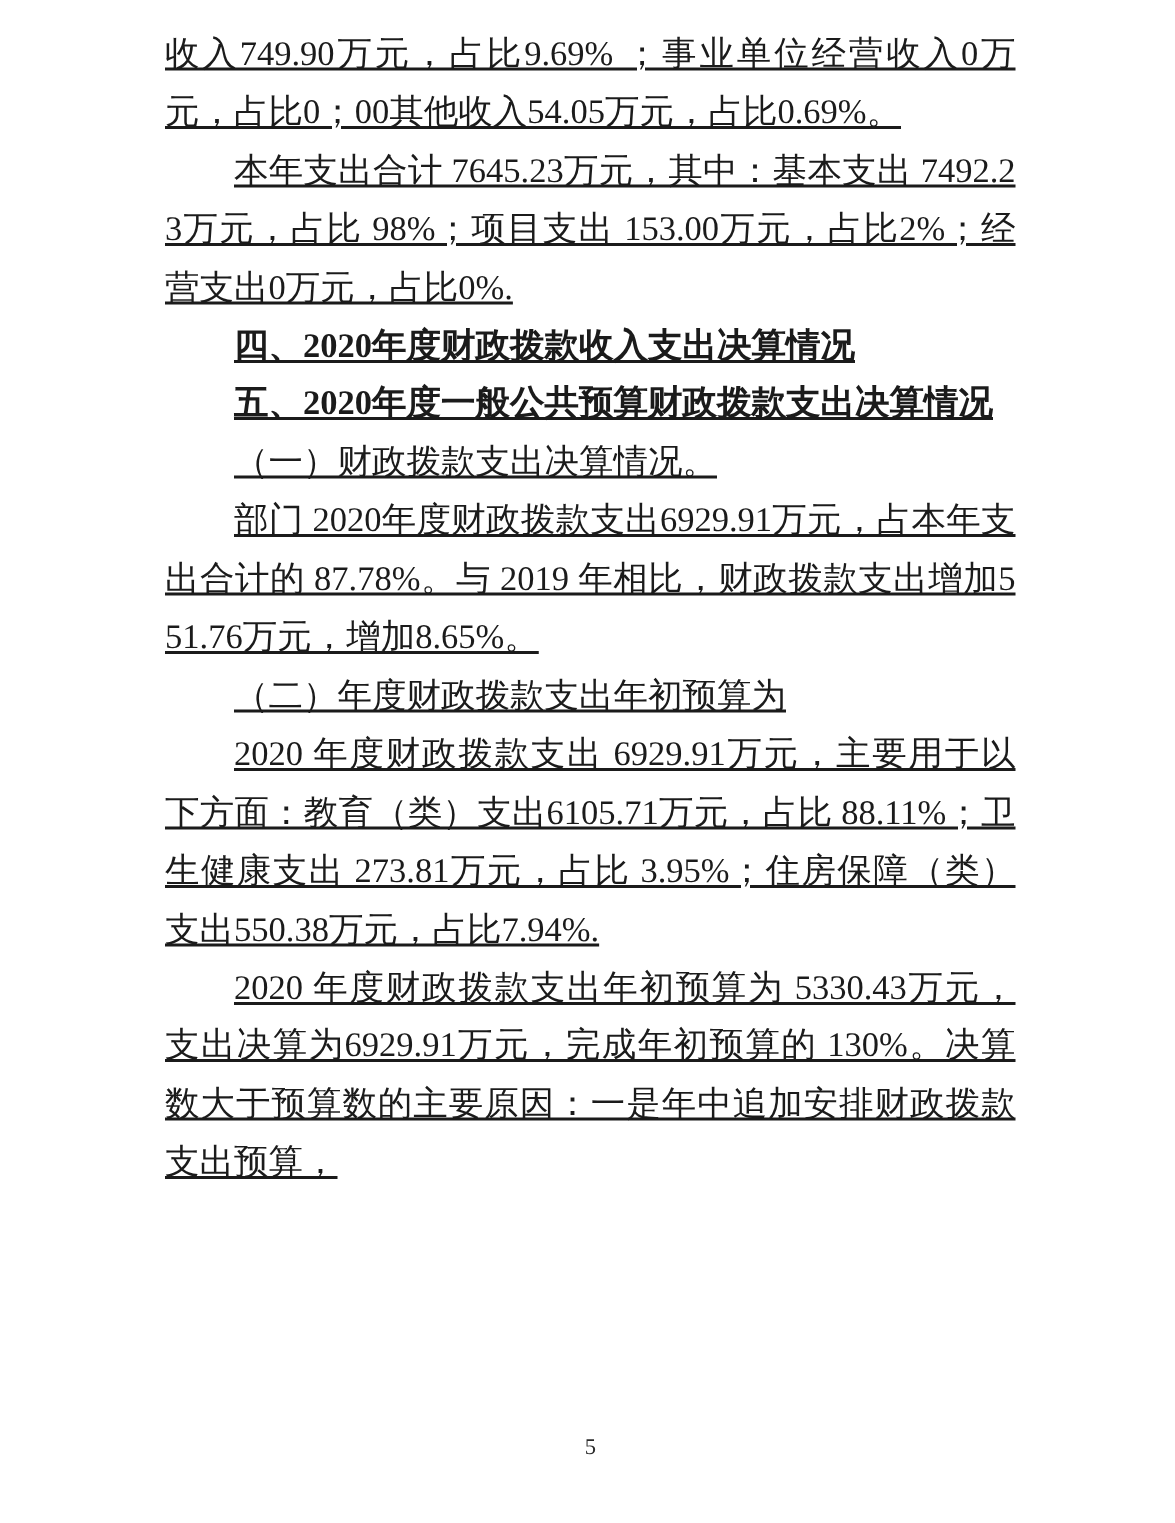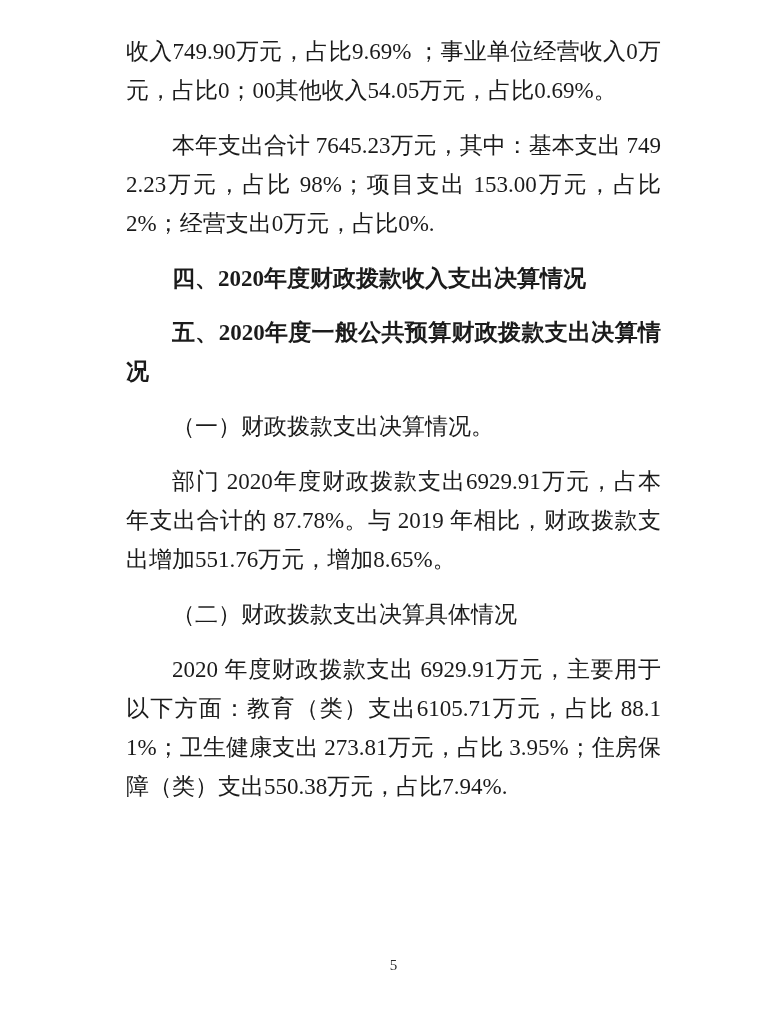--- a/index.html
+++ b/index.html
@@ -20,24 +20,25 @@
     position: absolute;
     left: 110px;
     top: 17px;
     width: 567px;
     font-size: 23px;
     line-height: 38.9px;
     text-align: justify;
     text-align-last: left;
   }
   .doc p {
-    margin: 16px;
+    margin: 0;
     padding: 0;
     text-indent: 2em;
     word-break: break-all;
+    text-decoration: underline;
   }
   .doc p.continuation {
     text-indent: 0;
   }
   .doc p.heading {
     font-weight: 700;
   }
   .page-number {
     position: absolute;
     top: 956px;
@@ -53,17 +54,18 @@
 <body>
 
 <div class="page">
   <div class="doc">
       <p class="continuation">收入749.90万元，占比9.69% ；事业单位经营收入0万元，占比0；00其他收入54.05万元，占比0.69%。</p>
       <p class="body">本年支出合计 7645.23万元，其中：基本支出 7492.23万元，占比 98%；项目支出 153.00万元，占比2%；经营支出0万元，占比0%.</p>
       <p class="heading">四、2020年度财政拨款收入支出决算情况</p>
       <p class="heading">五、2020年度一般公共预算财政拨款支出决算情况</p>
       <p class="body">（一）财政拨款支出决算情况。</p>
       <p class="body">部门 2020年度财政拨款支出6929.91万元，占本年支出合计的 87.78%。与 2019 年相比，财政拨款支出增加551.76万元，增加8.65%。</p>
-      <p class="body">（二）财政拨款支出决算具体情况</p>
+      <p class="body">（二）年度财政拨款支出年初预算为</p>
       <p class="body">2020 年度财政拨款支出 6929.91万元，主要用于以下方面：教育（类）支出6105.71万元，占比 88.11%；卫生健康支出 273.81万元，占比 3.95%；住房保障（类）支出550.38万元，占比7.94%.</p>
+      <p class="body">2020 年度财政拨款支出年初预算为 5330.43万元，支出决算为6929.91万元，完成年初预算的 130%。决算数大于预算数的主要原因：一是年中追加安排财政拨款支出预算，</p>
     </div>
   <div class="page-number">5</div>
 </div>
 
 </body></html>

